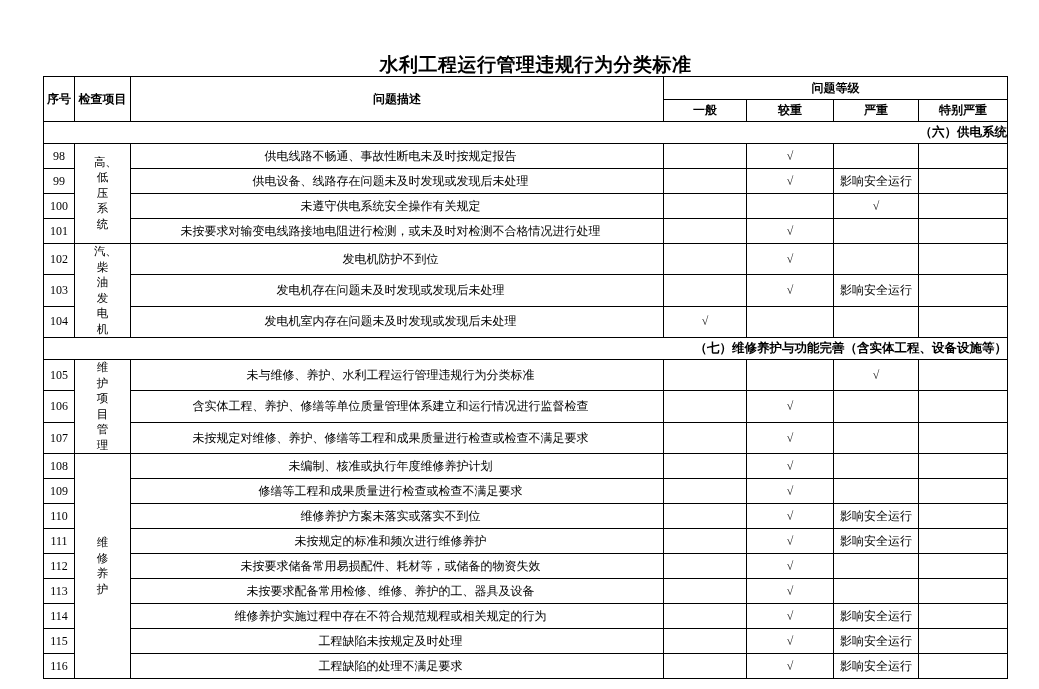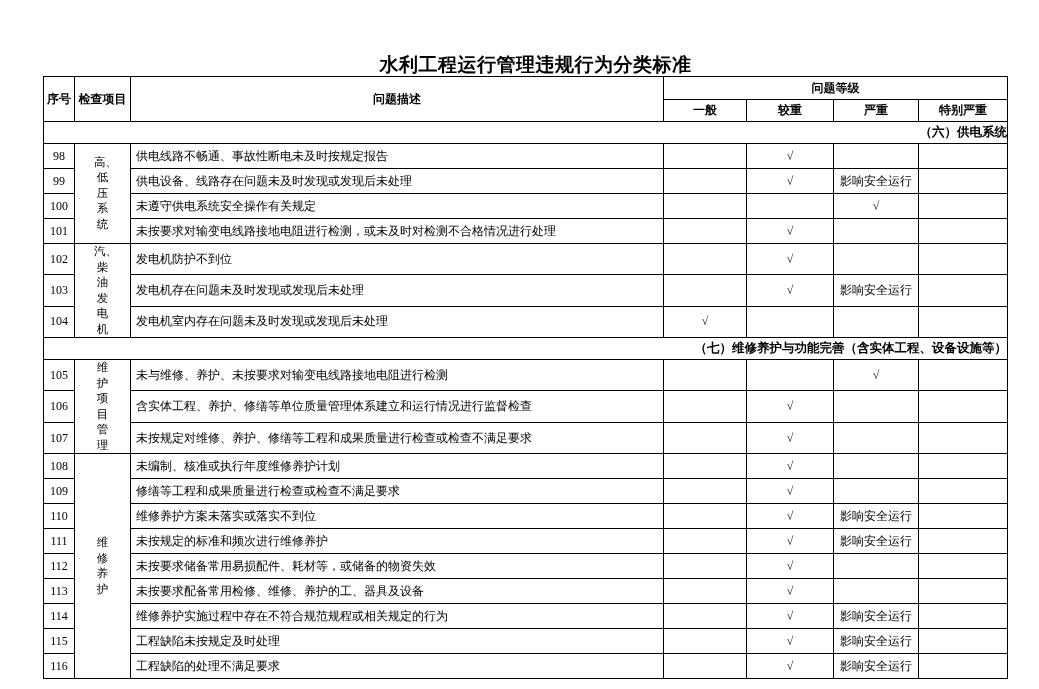--- a/index.html
+++ b/index.html
@@ -65,21 +65,21 @@
     text-align: center;
     font-size: 12px;
   }
   td.group-cell {
     text-align: center;
     font-size: 11.5px;
     line-height: 1.35;
     padding: 0 19px;
   }
   td.desc-cell {
-    text-align: left;
+    text-align: center;
     font-size: 12px;
     padding-left: 5px;
     padding-right: 18px;
     white-space: nowrap;
   }
   td.level-cell {
     text-align: center;
     font-size: 12px;
     color: #222;
   }
@@ -178,21 +178,21 @@
         <td class="level-cell"></td>
         <td class="level-cell"></td>
         <td class="level-cell"></td>
       </tr>
       <tr class="section-row">
         <td colspan="7">（七）维修养护与功能完善（含实体工程、设备设施等）</td>
       </tr>
       <tr class="data-row">
         <td class="seq-cell">105</td>
         <td class="group-cell" rowspan="3">维护项目管理</td>
-        <td class="desc-cell">未与维修、养护、未按要求对输变电线路接地电阻进行检测</td>
+        <td class="desc-cell">未与维修、养护、水利工程运行管理违规行为分类标准</td>
         <td class="level-cell"></td>
         <td class="level-cell"></td>
         <td class="level-cell">√</td>
         <td class="level-cell"></td>
       </tr>
       <tr class="data-row">
         <td class="seq-cell">106</td>
         <td class="desc-cell">含实体工程、养护、修缮等单位质量管理体系建立和运行情况进行监督检查</td>
         <td class="level-cell"></td>
         <td class="level-cell">√</td>

